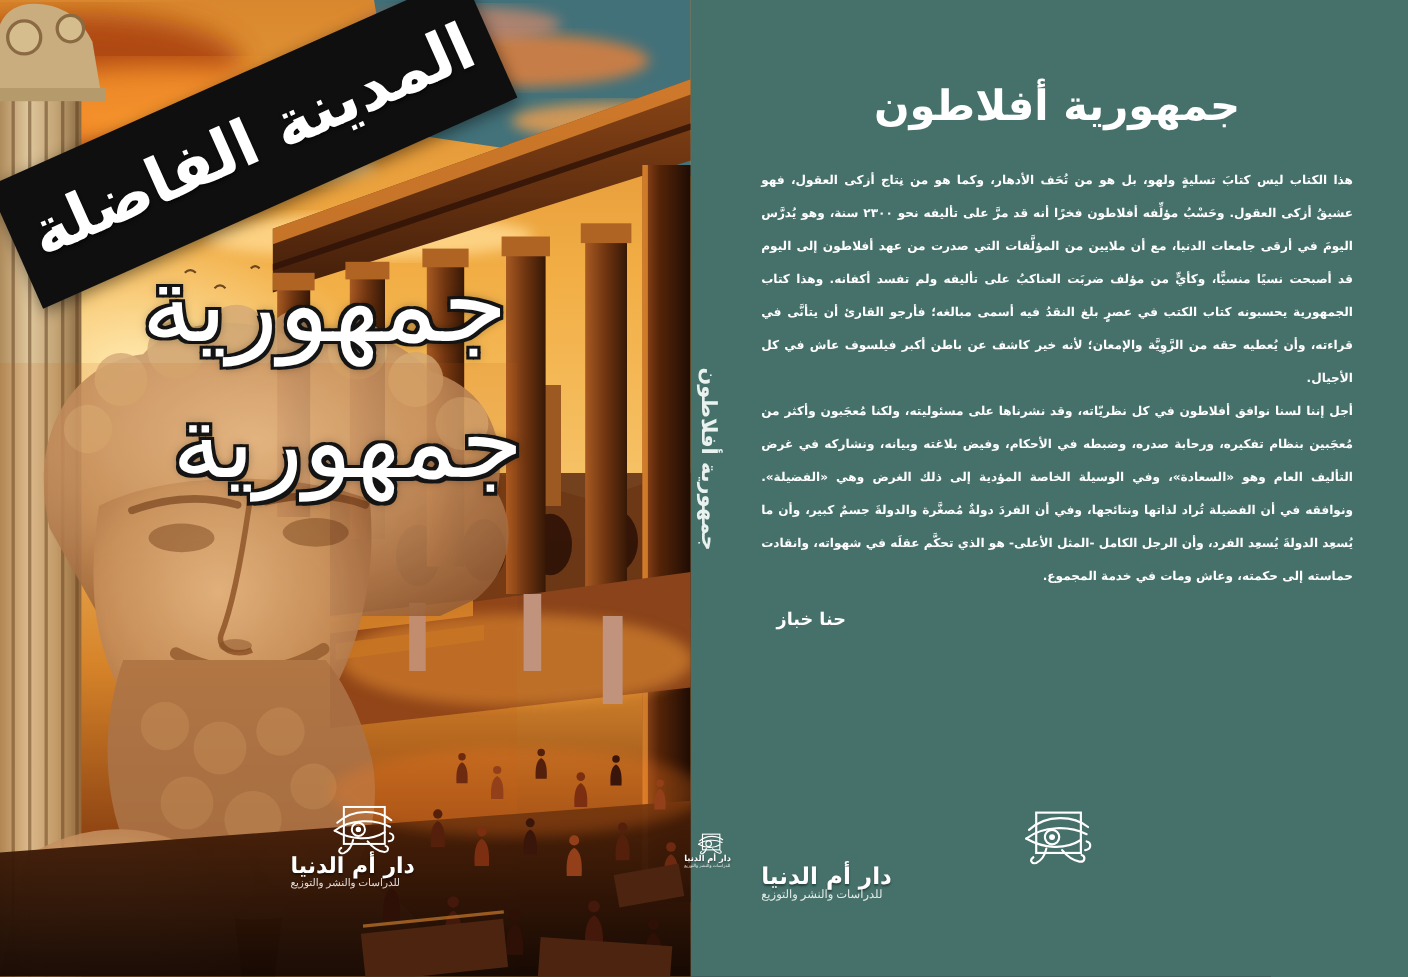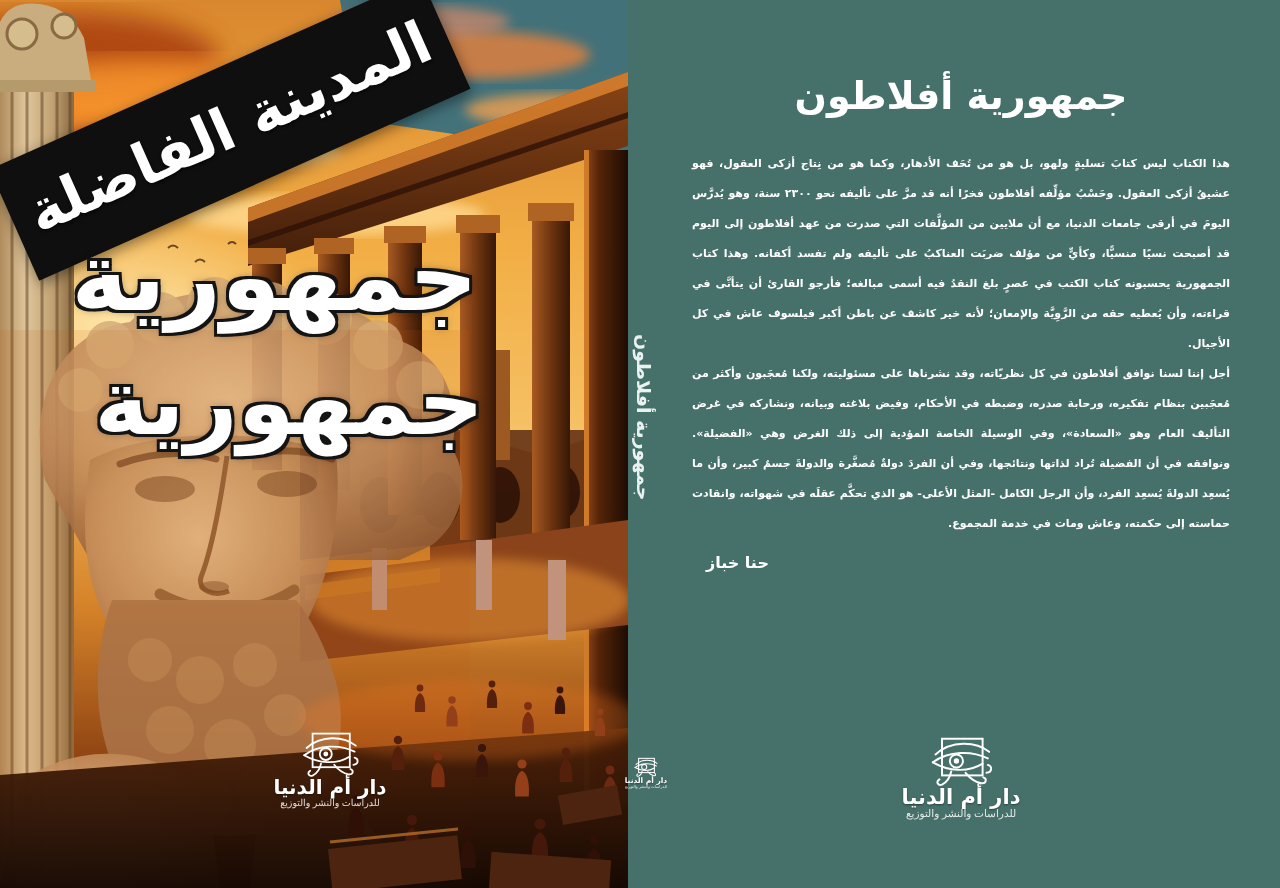--- a/index.html
+++ b/index.html
@@ -6,27 +6,27 @@
   .spread{position:relative;width:1280px;height:888px;overflow:hidden;
           font-family:"DejaVu Sans",sans-serif;background:#46706a;}
   
   .front{position:absolute;left:0;top:0;width:628px;height:888px;overflow:hidden;background:#c87a28;}
   .art{position:absolute;left:0;top:0;width:628px;height:888px;display:block;}
   .ribbon{position:absolute;left:-6px;top:68px;width:472px;height:122px;background:#0f0f0f;
           transform:rotate(-24deg);display:flex;align-items:center;justify-content:center;
           box-shadow:0 4px 14px rgba(0,0,0,.45);}
   .ribbon-text{color:#fff;font-weight:bold;font-size:58px;direction:rtl;white-space:nowrap;
                text-shadow:0 2px 3px rgba(0,0,0,.6);transform:translateY(-2px);}
-  .cover-title{position:absolute;color:#fff;font-weight:bold;direction:rtl;text-align:center;
+  .cover-title{position:absolute;color:#fff;font-weight:normal;direction:rtl;text-align:center;
                line-height:1.15;
                text-shadow:3px 3px 0 #141414,-3px 3px 0 #141414,3px -3px 0 #141414,
                            -3px -3px 0 #141414,0 0 10px rgba(0,0,0,.55);}
   .cover-title.l1{left:112px;top:222px;width:366px;font-size:96px;}
   .cover-title.l2{left:148px;top:350px;width:336px;font-size:92px;}
-  .pub{position:absolute;text-align:center;color:#fff;direction:rtl;}
+  .pub{position:absolute;text-align:left;color:#fff;direction:rtl;}
   .pub .eye{display:block;margin:0 auto;}
   .pub .pub-name{font-weight:bold;line-height:1.05;text-shadow:0 1px 2px rgba(0,0,0,.4);}
   .pub .pub-tag{opacity:.85;line-height:1.2;font-family:Liberation Serif, serif;}
   .pub.front-pub{left:264px;top:731px;width:132px;}
   .pub.front-pub .pub-name{font-size:20px;}
   .pub.front-pub .pub-tag{font-size:9.5px;}
   
   .back-panel{position:absolute;left:628px;top:0;width:652px;height:888px;background:#46706a;}
   .spine-title{position:absolute;left:27px;top:334px;transform:rotate(90deg);
                transform-origin:0 0;direction:rtl;white-space:nowrap;color:#eaf2f0;

